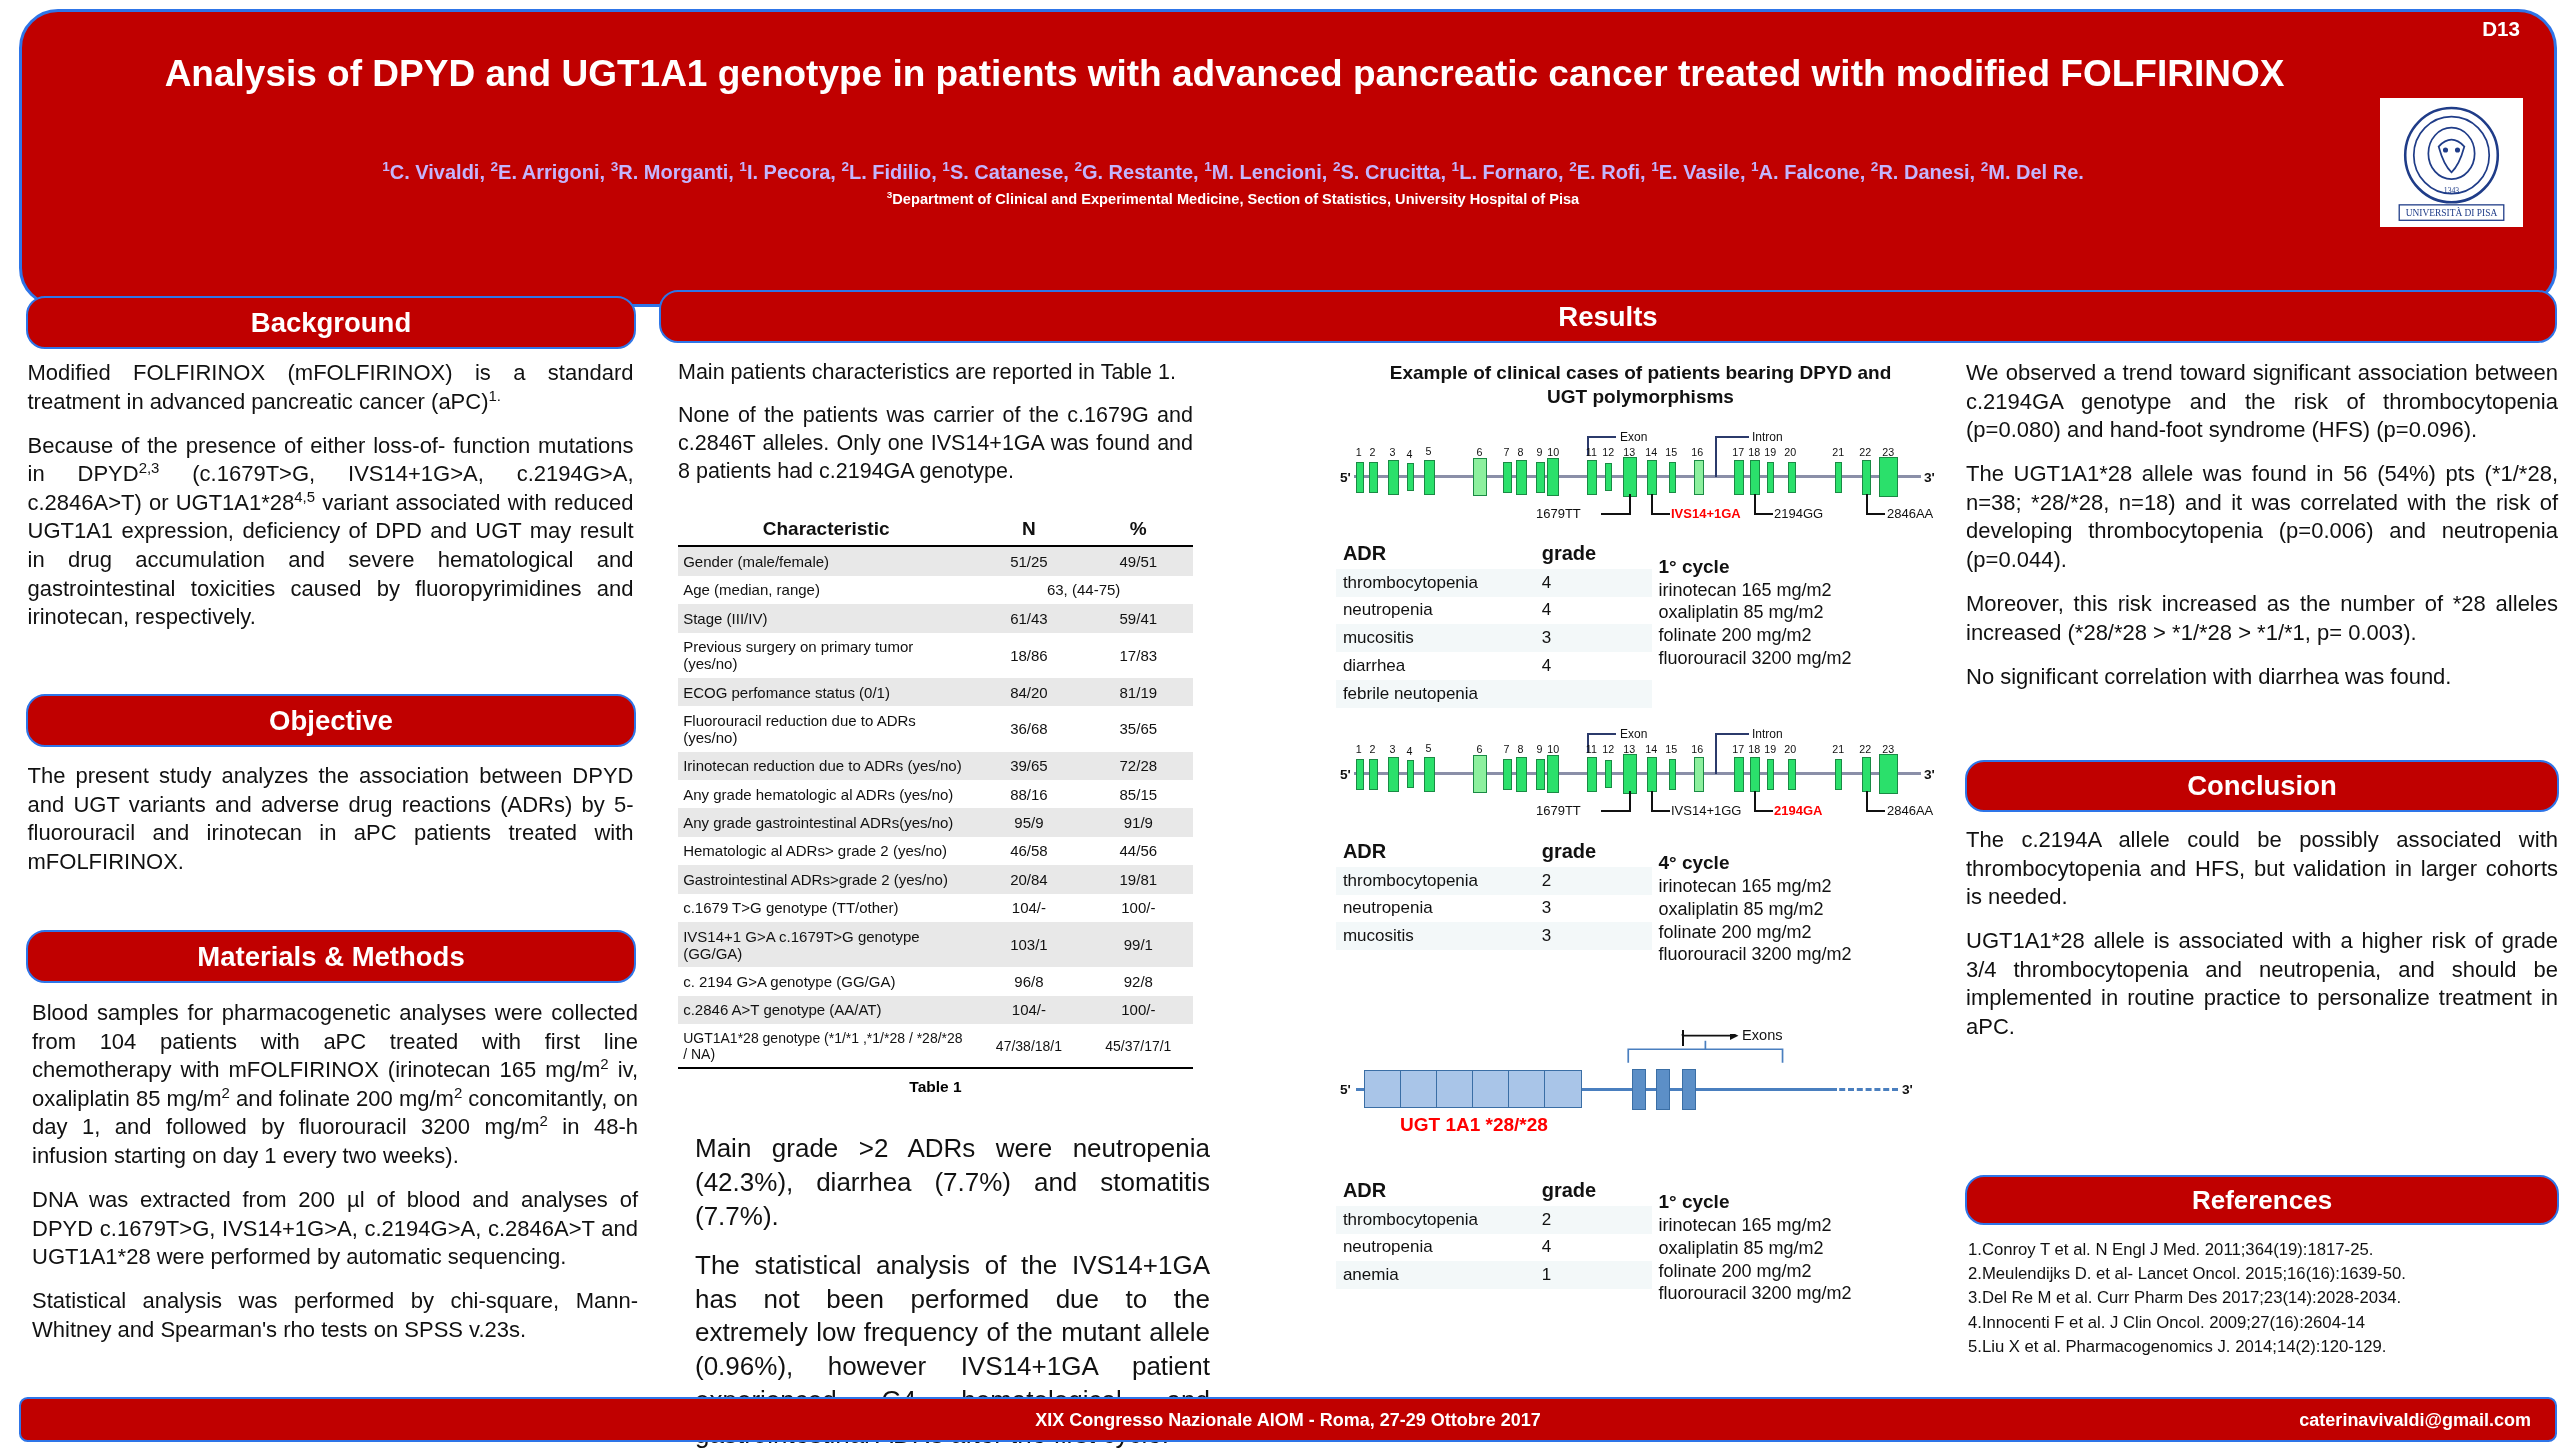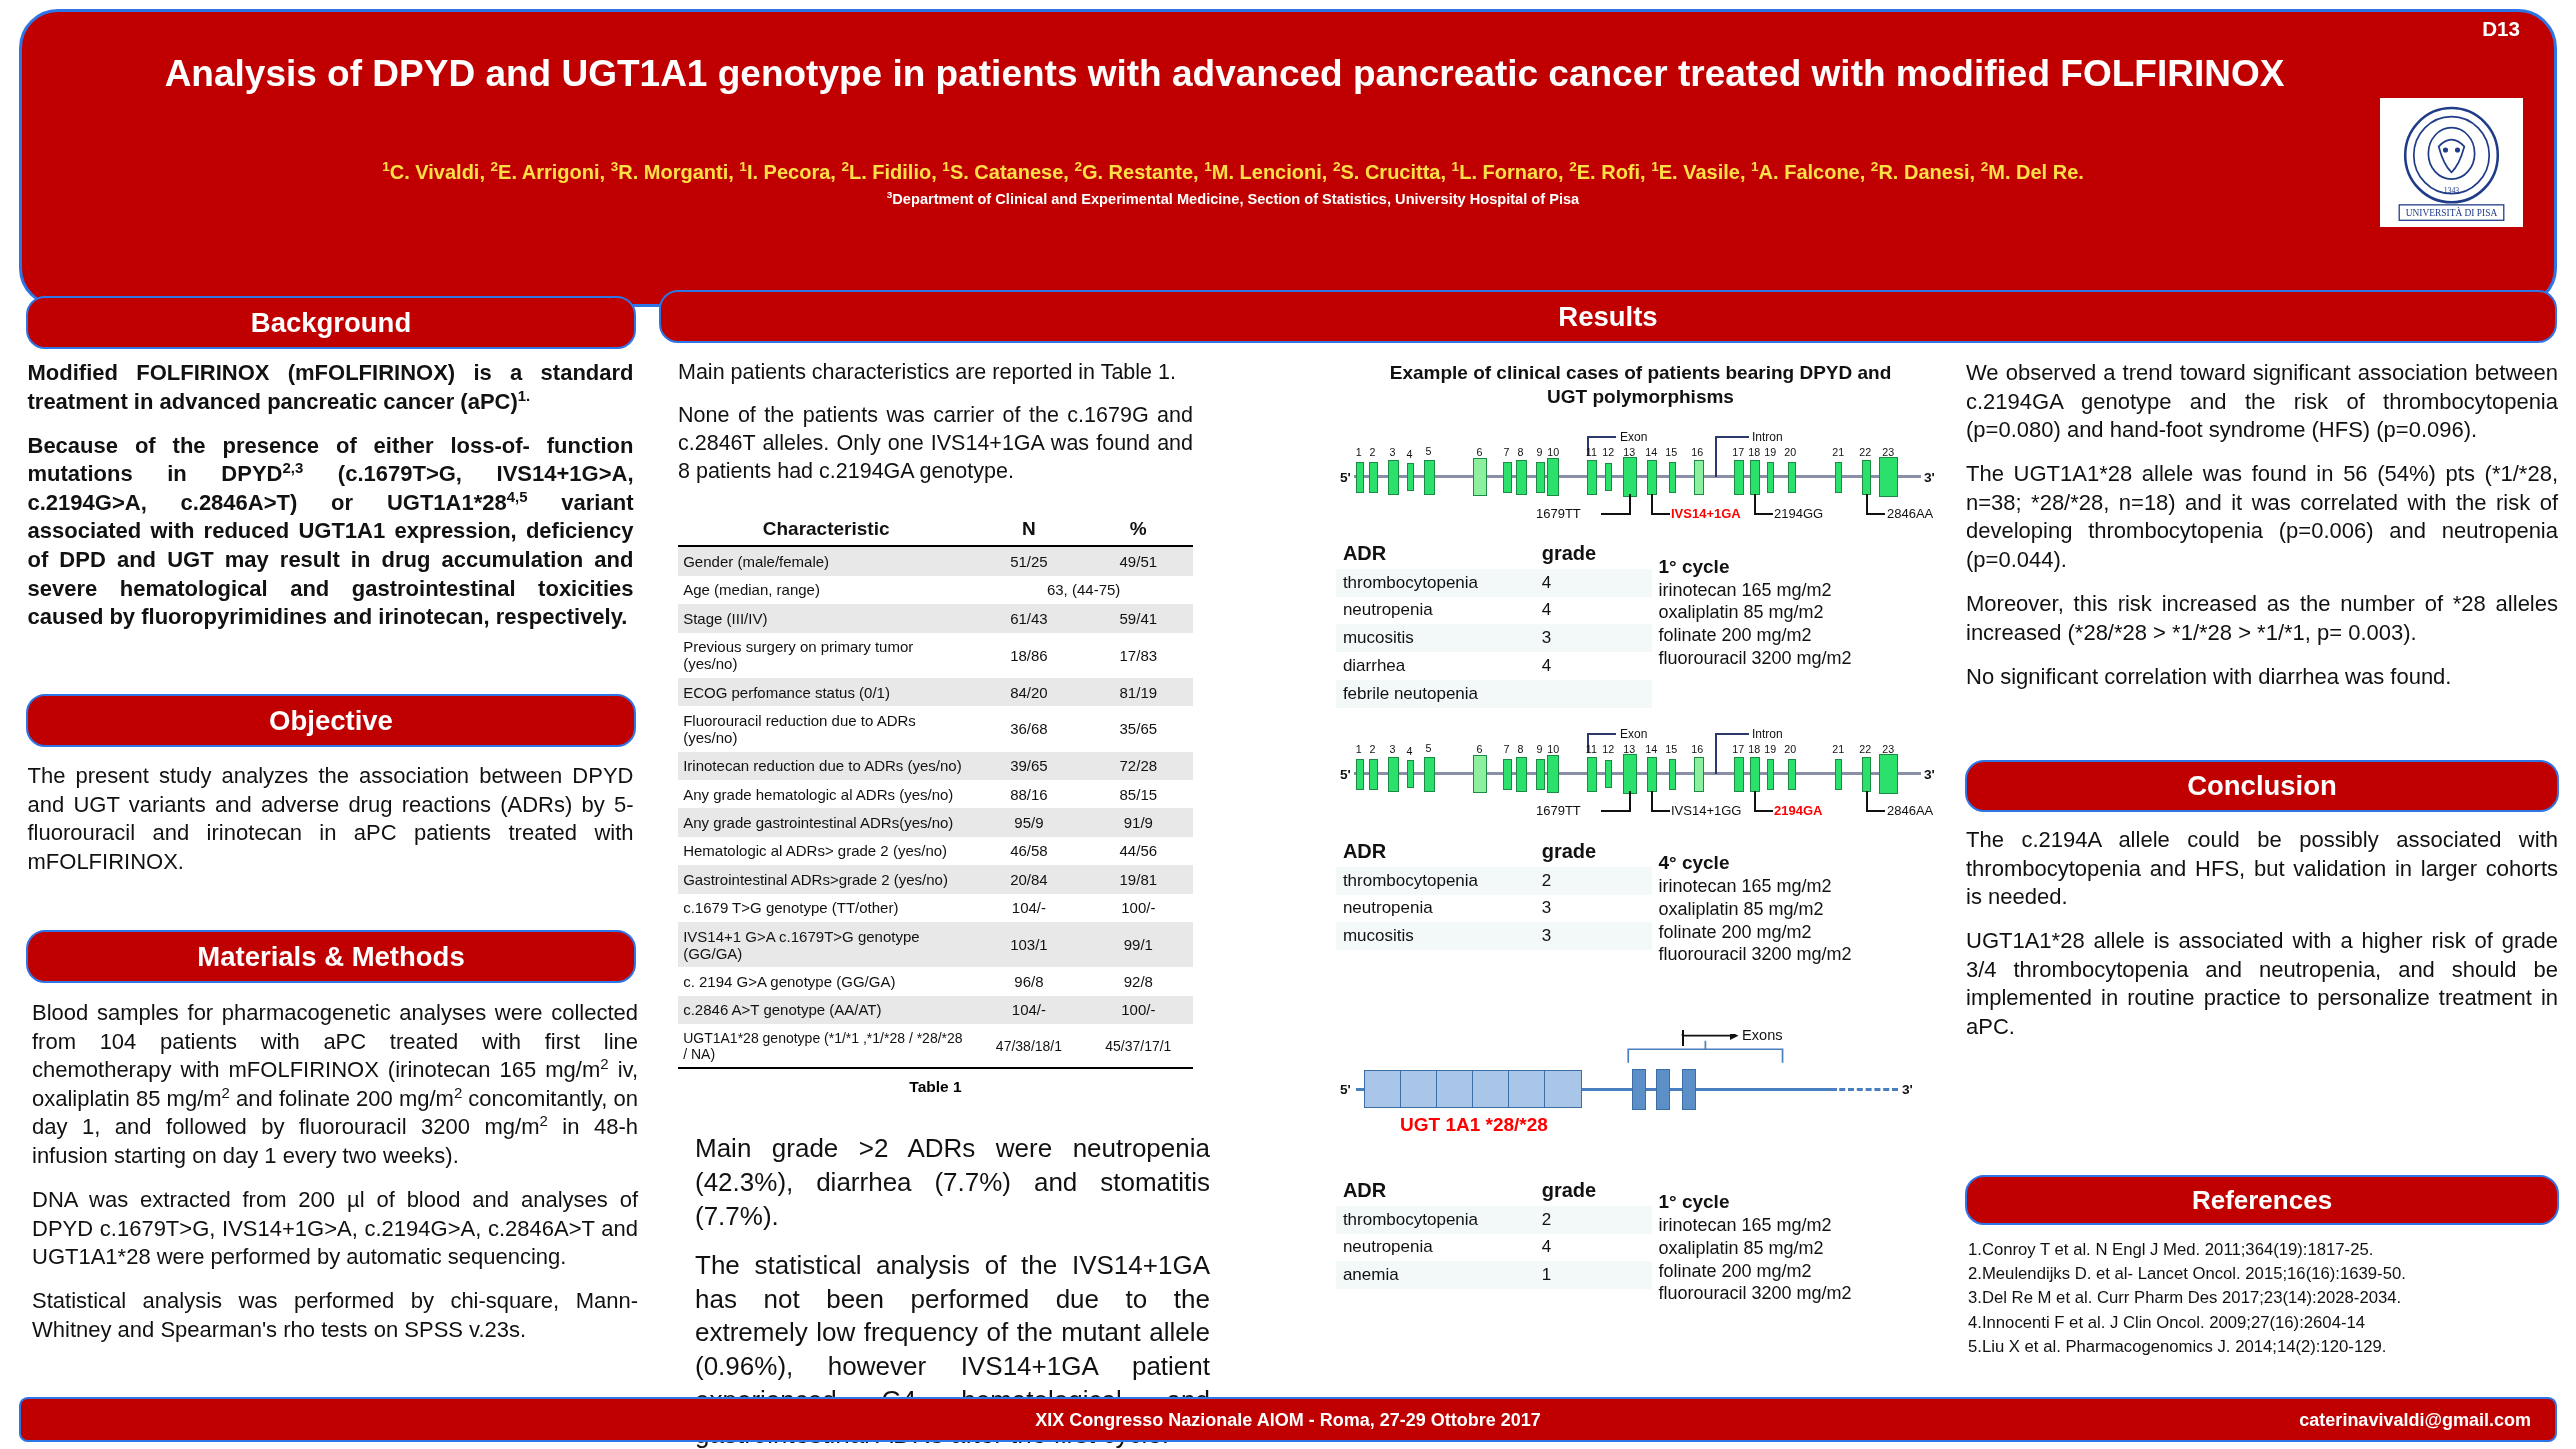--- a/index.html
+++ b/index.html
@@ -19,21 +19,21 @@
   }
   .hdr-id{
     position:absolute;right:34px;top:5.2px;color:#fff;font-weight:bold;font-size:20.6px;
   }
   .hdr-title{
     position:absolute;left:129px;top:41px;width:2147px;
     text-align:center;color:#fff;font-weight:bold;font-size:37px;line-height:1.14;
   }
   .hdr-authors{
     position:absolute;left:52px;top:148px;width:2318px;text-align:center;
-    color:#fde047;font-weight:bold;font-size:20px;line-height:1.25;
+    color:#c4b5fd;font-weight:bold;font-size:20px;line-height:1.25;
   }
   .hdr-affil{
     position:absolute;left:52px;top:177px;width:2318px;text-align:center;
     color:#fff;font-weight:bold;font-size:14.6px;line-height:1.45;
   }
   sup{font-size:0.68em;vertical-align:super;line-height:0;}
 
   .logo{
     position:absolute;right:31px;top:86px;width:143px;height:129px;
     background:#fff;display:flex;align-items:center;justify-content:center;
@@ -146,21 +146,21 @@
         <rect x="14" y="120" width="122" height="18" fill="none" stroke="#1F3C88" stroke-width="1.5"></rect>
         <text x="75" y="133" font-size="11" fill="#1F3C88" text-anchor="middle" font-family="Liberation Serif, serif">UNIVERSITÀ DI PISA</text>
       </svg>
     </div>
   </div>
 
   <div class="banner" style="position:absolute;left:26px;top:296px;width:610px;height:53px;font-size:27.5px;">
     <span>Background</span>
   </div>
 
-  <div class="body-text" style="position:absolute;left:27.5px;top:359px;width:606px;font-weight:bold;">
+  <div class="body-text" style="position:absolute;left:27.5px;top:359px;width:606px;">
     <p>Modified FOLFIRINOX (mFOLFIRINOX) is a standard treatment in advanced pancreatic cancer (aPC)<sup>1.</sup></p>
     <p>Because of the presence of either loss-of- function mutations in DPYD<sup>2,3</sup> (c.1679T&gt;G, IVS14+1G&gt;A, c.2194G&gt;A, c.2846A&gt;T) or UGT1A1*28<sup>4,5</sup> variant associated with reduced UGT1A1 expression, deficiency of DPD and UGT may result in drug accumulation and severe hematological and gastrointestinal toxicities caused by fluoropyrimidines and irinotecan, respectively.</p>
   </div>
 
   <div class="banner" style="position:absolute;left:26px;top:694px;width:610px;height:53px;font-size:27.5px;">
     <span>Objective</span>
   </div>
 
   <div class="body-text" style="position:absolute;left:27.5px;top:762px;width:606px;">
     <p>The present study analyzes the association between DPYD and UGT variants and adverse drug reactions (ADRs) by 5-fluorouracil and irinotecan in aPC patients treated with mFOLFIRINOX.</p>

